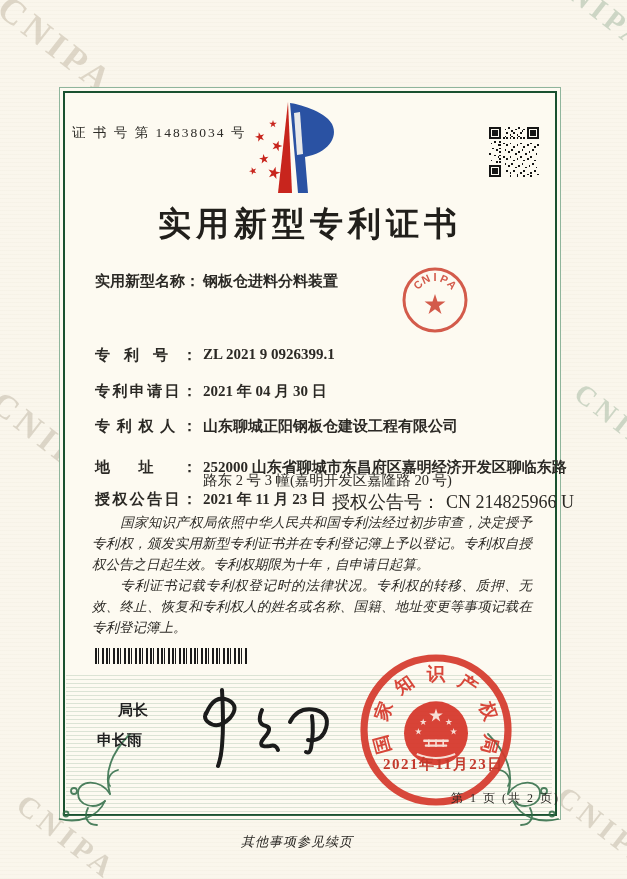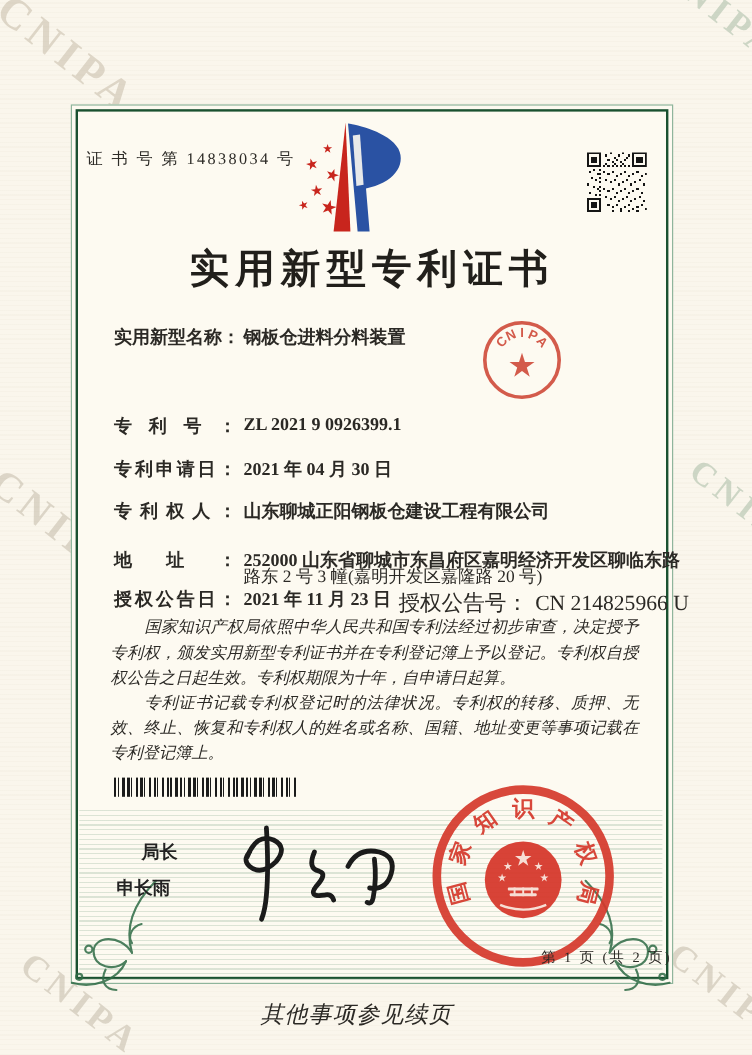--- a/index.html
+++ b/index.html
@@ -39,21 +39,21 @@
   .sig{position:absolute;left:178px;top:684px;}
   .seal{position:absolute;left:356px;top:650px;}
   .seal-date{position:absolute;left:383px;top:755px;font-size:15px;font-weight:bold;color:#c3392c;
       letter-spacing:1.5px;z-index:6;}
   .badge{position:absolute;left:398px;top:263px;opacity:.9;}
   .qr{position:absolute;left:489px;top:127px;}
   .logo{position:absolute;left:245px;top:100px;}
   .pageinfo{position:absolute;left:60px;top:790px;width:500px;text-align:right;
       font-size:12px;color:#2b2925;letter-spacing:2px;}
   .footnote{position:absolute;left:47px;top:833px;width:500px;text-align:center;
-      font-size:19px;color:#2b2925;font-style:italic;letter-spacing:1px;}
+      font-size:13px;color:#2b2925;font-style:italic;letter-spacing:1px;}
   .flourish{position:absolute;}
 </style>
 </head>
 <body>
 
 <svg width="0" height="0" style="position:absolute">
   <defs>
     <path id="star5" d="M0,-10 L2.245,-3.09 L9.511,-3.09 L3.633,1.18 L5.878,8.09 L0,3.82 L-5.878,8.09 L-3.633,1.18 L-9.511,-3.09 L-2.245,-3.09 Z"></path>
   </defs>
 </svg>
@@ -245,17 +245,18 @@
         <use href="#star5" transform="translate(122,102) scale(.45)"></use>
         <rect x="84" y="112" width="32" height="3" rx="1"></rect>
         <rect x="86" y="118" width="28" height="3" rx="1"></rect>
         <rect x="90" y="112" width="2" height="9"></rect>
         <rect x="99" y="112" width="2" height="9"></rect>
         <rect x="108" y="112" width="2" height="9"></rect>
       </g>
       <path d="M76,130 Q100,140 124,130" fill="none" stroke="#fdfaf1" stroke-width="2.5" opacity=".85"></path>
     </g>
   </svg>
+  <div class="seal-date">2021年11月23日</div>
 
   <div class="pageinfo">第 1 页 (共 2 页)</div>
   <div class="footnote">其他事项参见续页</div>
 
 </div>
 
 </body></html>

